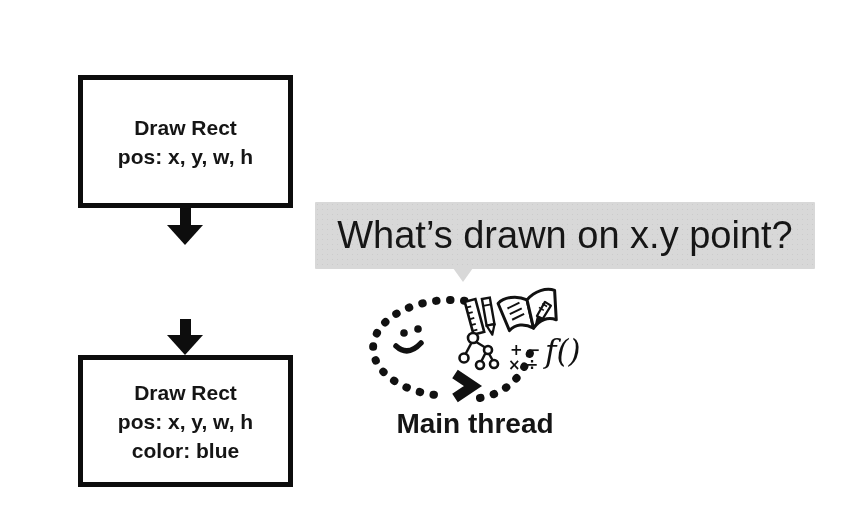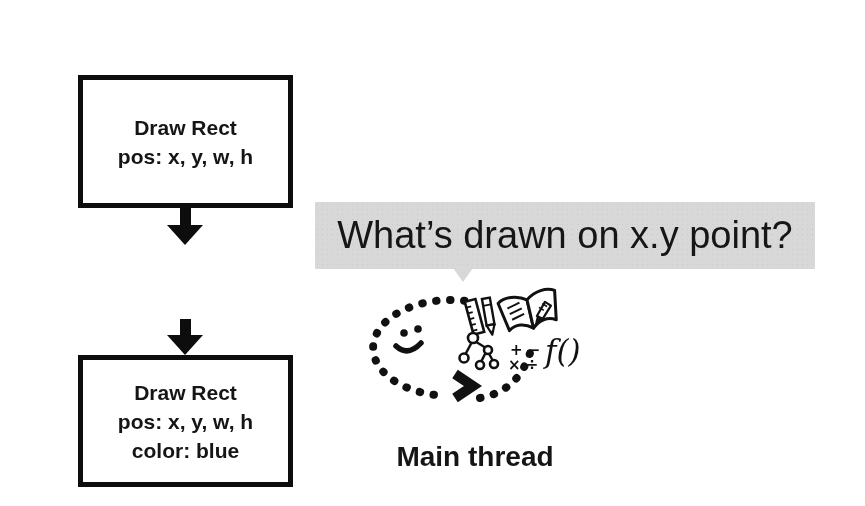--- a/index.html
+++ b/index.html
@@ -108,21 +108,20 @@
   }
   .main-thread-label {
     position: absolute;
     left: 360px;
     top: 408px;
     width: 230px;
     text-align: center;
     font-size: 28px;
     font-weight: 700;
     color: #151515;
-    margin-top: 33px;
   }
 </style>
 </head>
 <body>
 
 <div class="stage">
 
 
   <div class="fc-box box1">
     <div class="box-line">Draw Rect</div>

